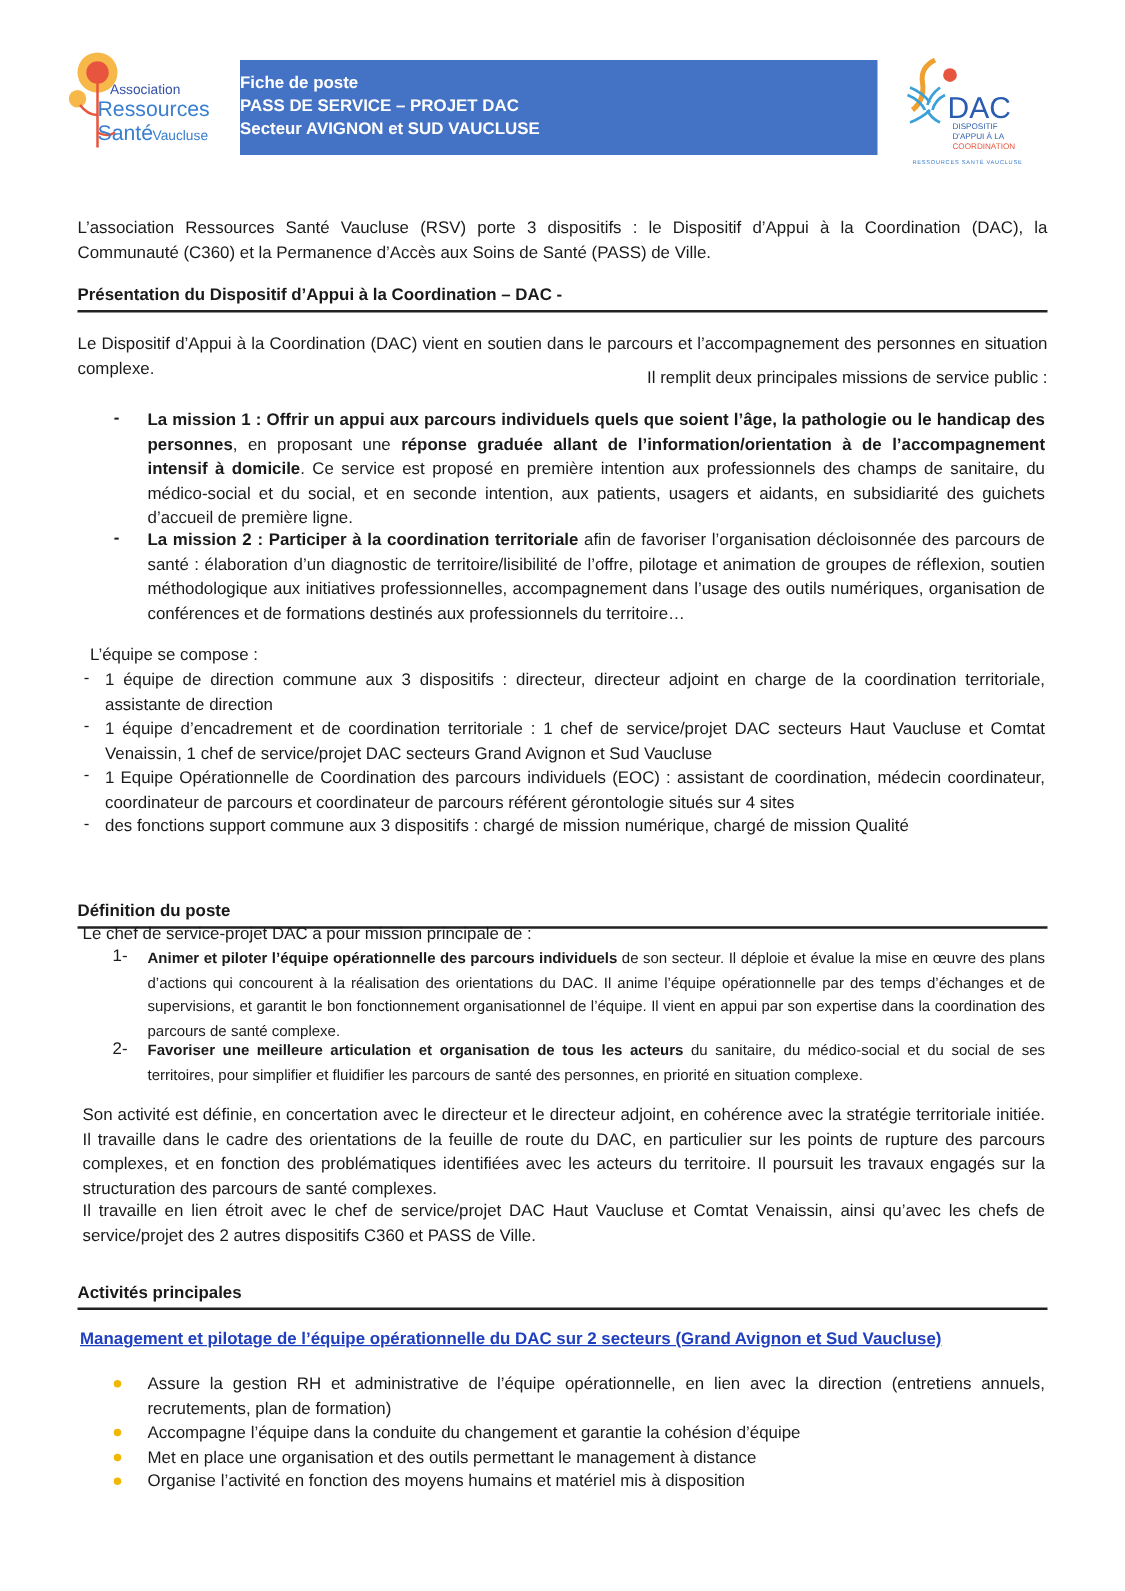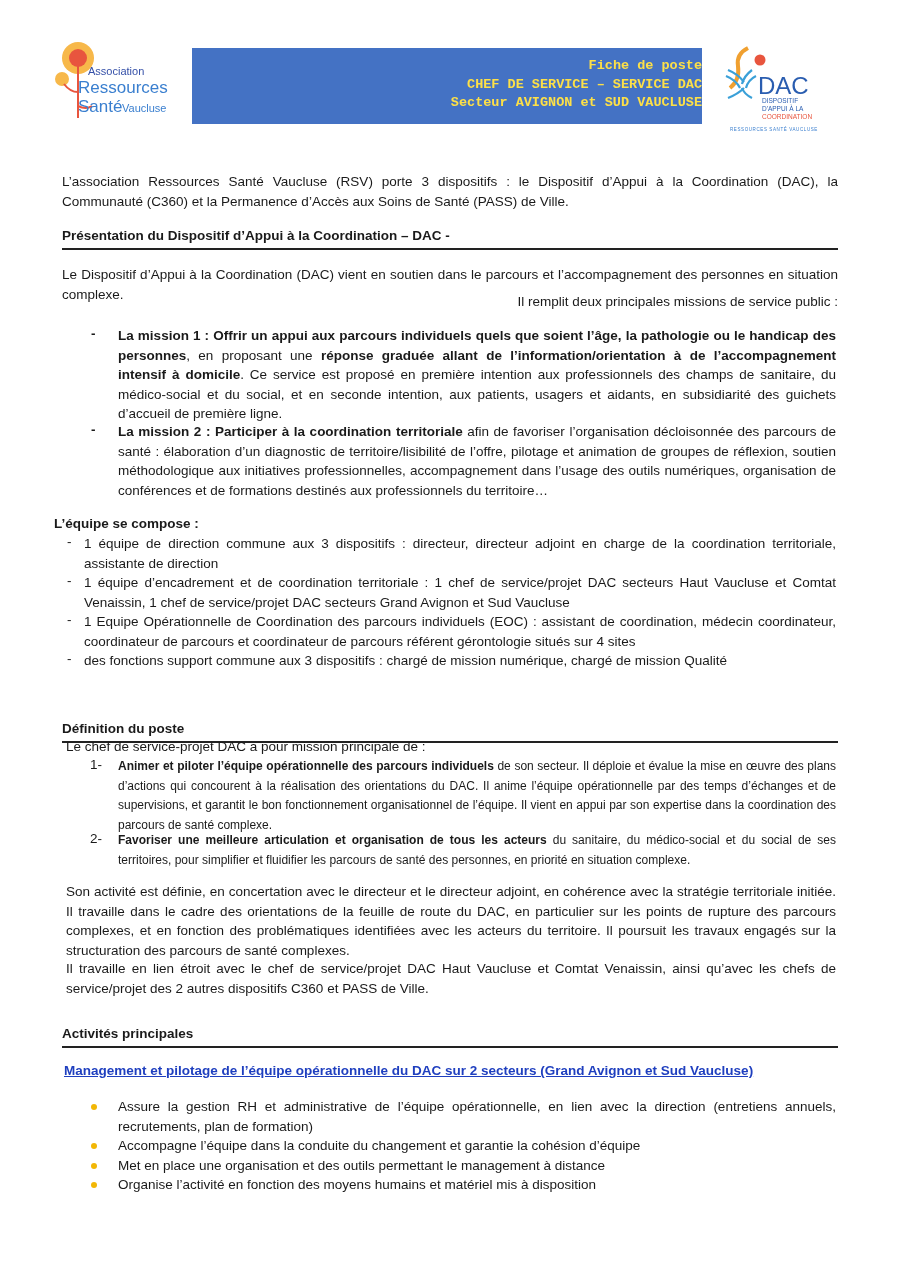--- a/index.html
+++ b/index.html
@@ -3,22 +3,22 @@
 <meta charset="utf-8">
 <style>
   html, body { margin: 0; padding: 0; background: #ffffff; }
   body { width: 900px; height: 1273px; position: relative; overflow: hidden;
          font-family: "Liberation Sans", sans-serif; color: #1a1a1a; }
   .page { position: absolute; left: 0; top: 0; width: 824px; height: 1273px; }
 
   
   .logo-rsv { position: absolute; left: 52px; top: 40px; width: 130px; height: 80px; }
   .title-box { position: absolute; left: 192px; top: 48px; width: 510px; height: 76px;
-               background: #4472c4; color: #fde047; text-align: right; font-weight: bold;
-               font-size: 13.5px; line-height: 18.5px; padding-top: 9px; box-sizing: border-box; font-family: Liberation Mono, monospace; }
+               background: #4472c4; color: #ffffff; text-align: left; font-weight: bold;
+               font-size: 13.5px; line-height: 18.5px; padding-top: 9px; box-sizing: border-box; }
   .title-box div { display: block; }
   .logo-dac { position: absolute; left: 722px; top: 40px; width: 110px; height: 95px; }
 
   
   .txt { position: absolute; font-size: 13.5px; line-height: 19.5px; color: #1a1a1a; }
   .just { text-align: justify; }
   .heading { position: absolute; left: 62px; width: 776px; font-weight: bold; font-size: 13.5px;
              padding-bottom: 3px; border-bottom: 2px solid #222; line-height: 18px; }
   b { font-weight: bold; }
 
@@ -52,21 +52,21 @@
       <path d="M26 66 Q34 70 40 66" stroke="#e8553e" stroke-width="2" fill="none"></path>
       <text x="36" y="35" font-family="Liberation Sans, sans-serif" font-size="11" fill="#3550a8">Association</text>
       <text x="26" y="53" font-family="Liberation Sans, sans-serif" font-size="17" fill="#3a7fcf">Ressources</text>
       <text x="26" y="72" font-family="Liberation Sans, sans-serif" font-size="17" fill="#3a7fcf">Santé</text>
       <text x="70" y="72" font-family="Liberation Sans, sans-serif" font-size="11" fill="#3a7fcf">Vaucluse</text>
     </svg>
   </div>
 
   <div class="title-box">
     <div>Fiche de poste</div>
-    <div>CHEF DE SERVICE – SERVICE DAC</div>
+    <div>PASS DE SERVICE – PROJET DAC</div>
     <div>Secteur AVIGNON et SUD VAUCLUSE</div>
   </div>
 
   <div class="logo-dac">
     <svg width="110" height="95" viewBox="0 0 110 95">
       <path d="M26 8 Q14 14 16 26 Q18 40 8 48" stroke="#f0a030" stroke-width="4" fill="none"></path>
       <circle cx="38" cy="20" r="5.5" fill="#e8553e"></circle>
       <g stroke="#3aa0d8" stroke-width="2.2" fill="none">
         <path d="M6 30 Q16 34 22 42"></path>
         <path d="M4 36 Q14 40 18 48"></path>
@@ -93,21 +93,21 @@
   <span class="mdash" style="top:326px;">-</span>
   <div class="mission" style="top:326px;">
     <b>La mission 1 : Offrir un appui aux parcours individuels quels que soient l’âge, la pathologie ou le handicap des personnes</b><span>, en proposant une </span><b>réponse graduée allant de l’information/orientation à de l’accompagnement intensif à domicile</b><span>. Ce service est proposé en première intention aux professionnels des champs de sanitaire, du médico-social et du social, et en seconde intention, aux patients, usagers et aidants, en subsidiarité des guichets d’accueil de première ligne.</span>
   </div>
 
   <span class="mdash" style="top:422px;">-</span>
   <div class="mission" style="top:422px;">
     <b>La mission 2 : Participer à la coordination territoriale</b><span> afin de favoriser l’organisation décloisonnée des parcours de santé : élaboration d’un diagnostic de territoire/lisibilité de l’offre, pilotage et animation de groupes de réflexion, soutien méthodologique aux initiatives professionnelles, accompagnement dans l’usage des outils numériques, organisation de conférences et de formations destinés aux professionnels du territoire…</span>
   </div>
 
-  <div class="txt" style="left:54px; top:514px; width:776px;font-weight:bold;">L’équipe se compose :</div>
+  <div class="txt" style="left:72px; top:514px; width:776px;">L’équipe se compose :</div>
 
   <span class="team-dash" style="top:534px;">-</span>
   <div class="team-item" style="top:534px;">1 équipe de direction commune aux 3 dispositifs : directeur, directeur adjoint en charge de la coordination territoriale, assistante de direction</div>
 
   <span class="team-dash" style="top:573px;">-</span>
   <div class="team-item" style="top:573px;">1 équipe d’encadrement et de coordination territoriale : 1 chef de service/projet DAC secteurs Haut Vaucluse et Comtat Venaissin, 1 chef de service/projet DAC secteurs Grand Avignon et Sud Vaucluse</div>
 
   <span class="team-dash" style="top:612px;">-</span>
   <div class="team-item" style="top:612px;">1 Equipe Opérationnelle de Coordination des parcours individuels (EOC) : assistant de coordination, médecin coordinateur, coordinateur de parcours et coordinateur de parcours référent gérontologie situés sur 4 sites</div>
 

